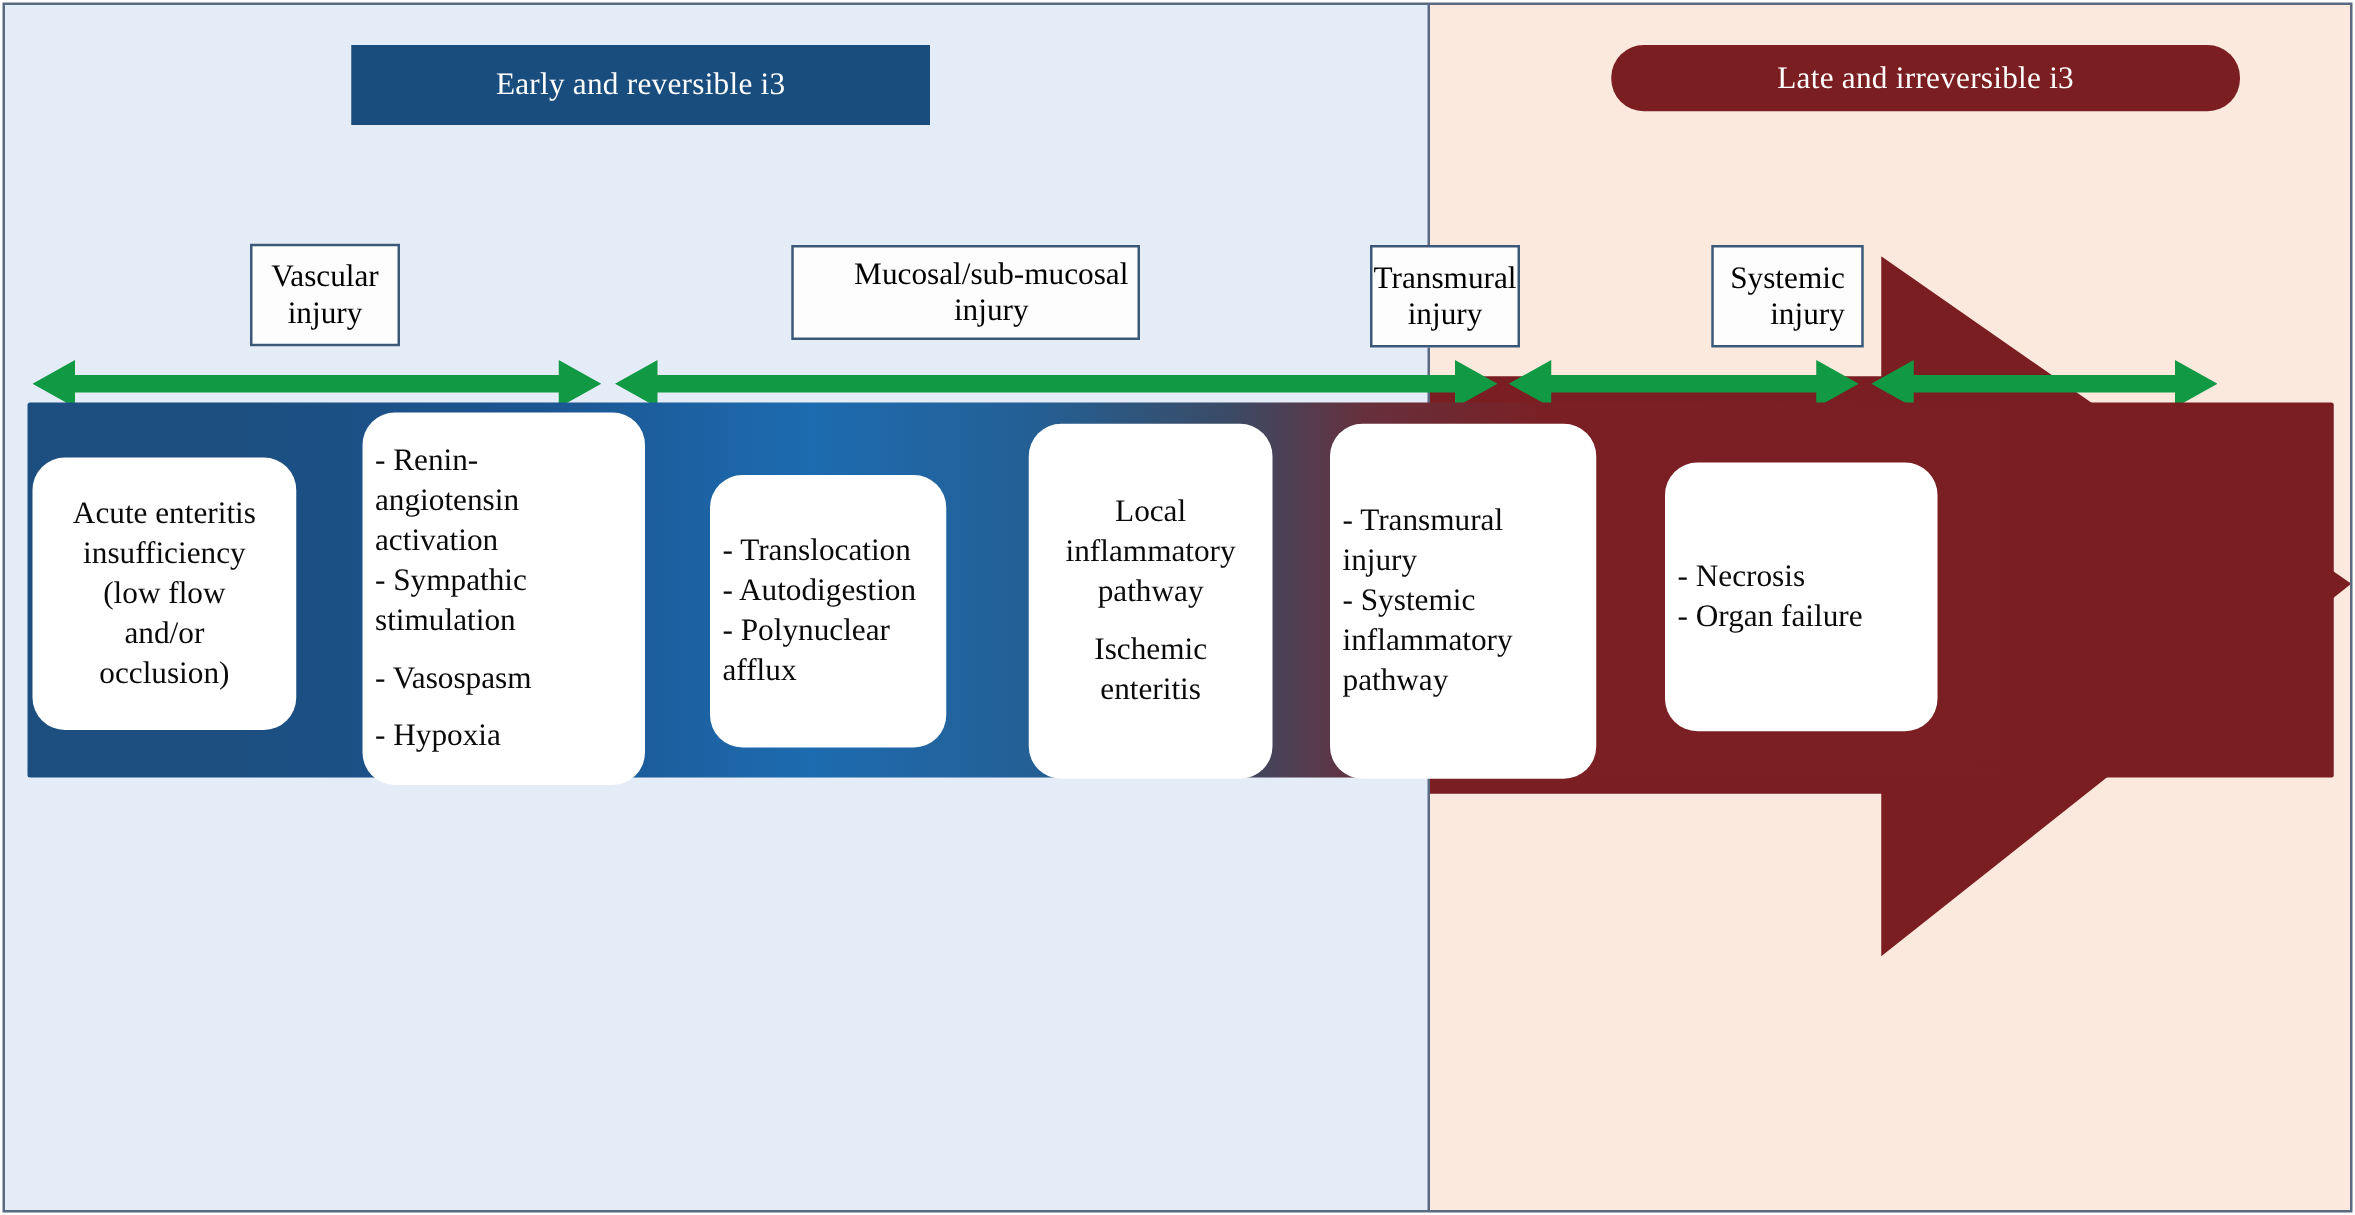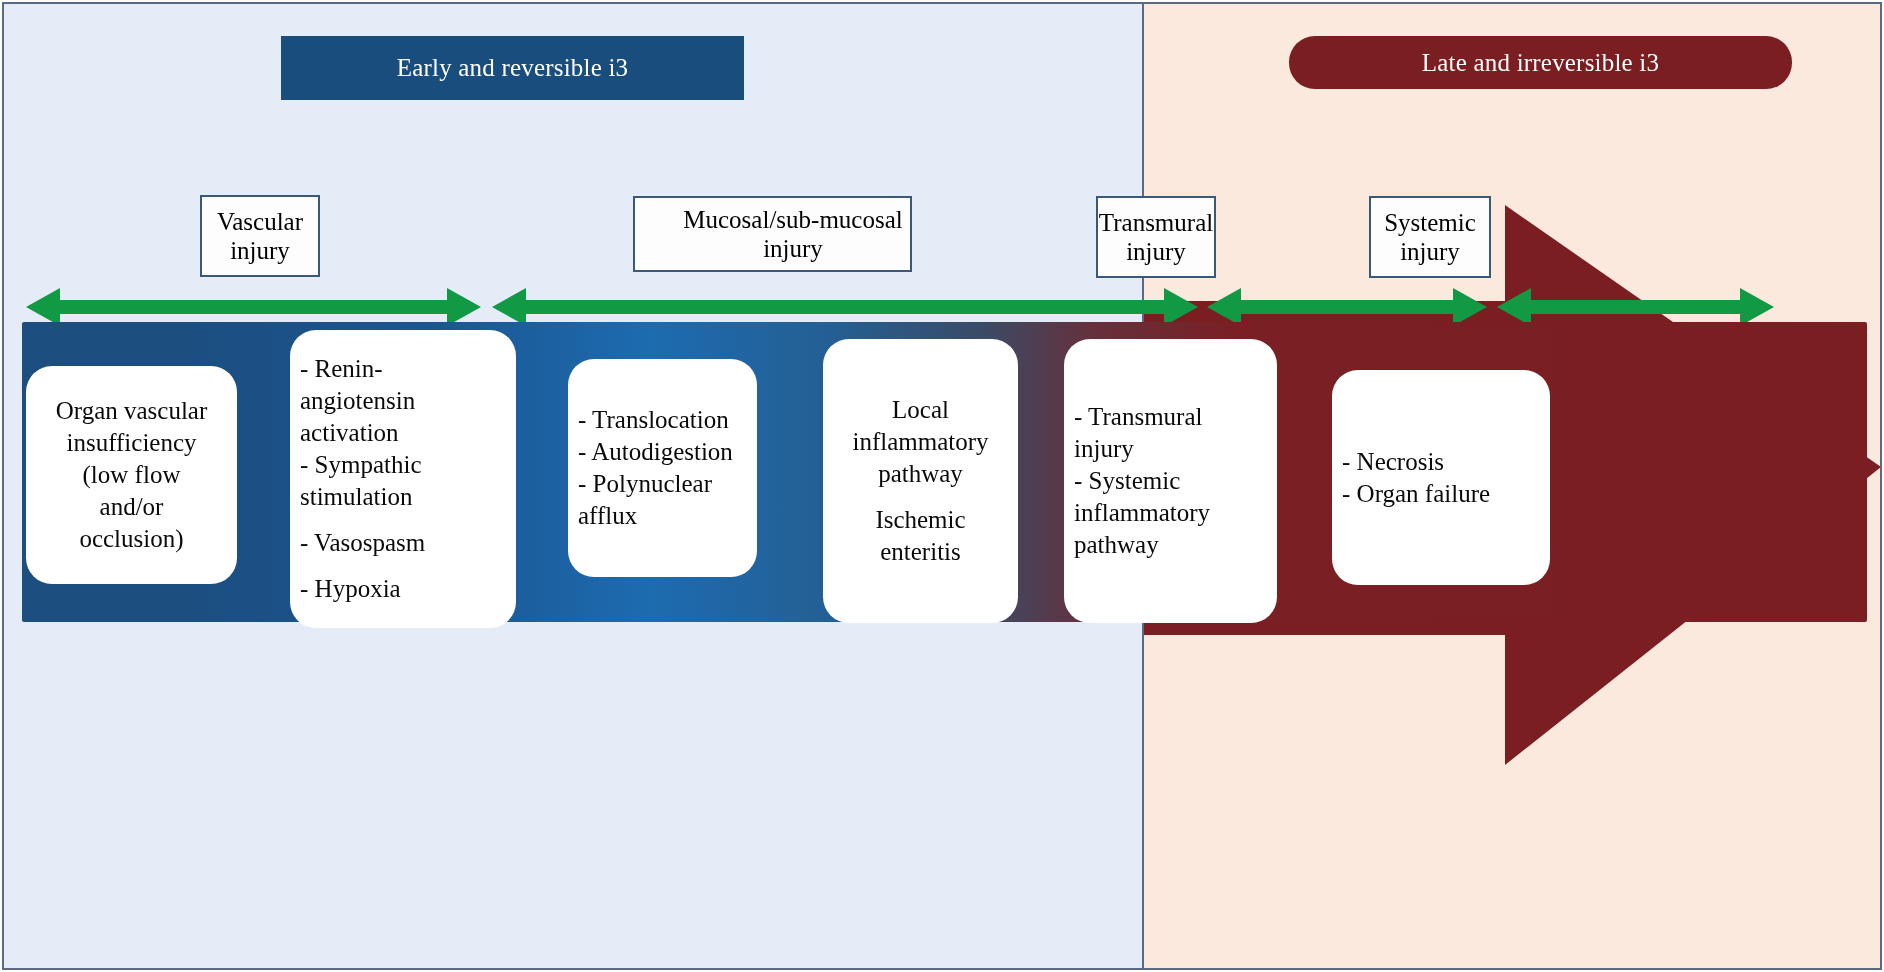--- a/index.html
+++ b/index.html
@@ -22,21 +22,21 @@
   
   .big-arrow{position:absolute;left:1143px;top:205px;width:738px;height:640px;}
 
   
   .label-box{position:absolute;background:#fdfdfd;border:2px solid #3c5878;
       box-sizing:border-box;display:flex;align-items:center;justify-content:center;
       text-align:center;font-size:25px;color:#000;line-height:1.18;}
   .lb-vascular{left:200px;top:195px;width:120px;height:82px;}
   .lb-mucosal{left:633px;top:196px;width:279px;height:76px;padding-left:41px;}
   .lb-transmural{left:1096px;top:196px;width:120px;height:82px;}
-  .lb-systemic{left:1369px;top:196px;width:122px;height:82px;}
+  .lb-systemic{left:1369px;top:196px;width:122px;height:82px;text-align:right;}
 
   
   .garrow{position:absolute;height:38px;}
   .ga1{left:26px;top:288px;width:455px;}
   .ga2{left:492px;top:288px;width:706px;}
   .ga3{left:1207px;top:288px;width:280px;}
   .ga4{left:1497px;top:288px;width:277px;}
 
   
   .band{position:absolute;left:22px;top:322px;width:1845px;height:300px;
@@ -51,21 +51,21 @@
       display:flex;align-items:center;justify-content:flex-start;
       font-size:25px;color:#0a0a0a;line-height:1.28;}
   .card .inner{width:100%;padding:0 10px;box-sizing:border-box;}
   .center{text-align:center;}
   .bul{text-align:left;}
   .bul div{white-space:normal;}
   .gap{height:.55em;}
 
   .c1{left:26px;  top:366px; width:211px; height:218px;}
   .c2{left:290px; top:330px; width:226px; height:298px;}
-  .c3{left:568px; top:359px; width:189px; height:218px;}
+  .c3{left:568px; top:380px; width:189px; height:218px;}
   .c4{left:823px; top:339px; width:195px; height:284px;}
   .c5{left:1064px;top:339px; width:213px; height:284px;}
   .c6{left:1332px;top:370px; width:218px; height:215px;}
 </style>
 </head>
 <body>
 
 <div id="stage">
 
   <div class="bg-left"></div>
@@ -119,21 +119,21 @@
     <polygon points="0,19 34,0 34,12 246,12 246,0 280,19 246,38 246,26 34,26 34,38" fill="#119944"></polygon>
   </svg>
   <svg class="garrow ga4" viewBox="0 0 277 38" preserveAspectRatio="none">
     <polygon points="0,19 34,0 34,12 243,12 243,0 277,19 243,38 243,26 34,26 34,38" fill="#119944"></polygon>
   </svg>
 
   <div class="band"></div>
 
   <div class="card c1">
     <div class="inner center">
-      <div>Organ vascular</div>
+      <div>Acute enteritis</div>
       <div>insufficiency</div>
       <div>(low flow</div>
       <div>and/or</div>
       <div>occlusion)</div>
     </div>
   </div>
 
   <div class="card c2">
     <div class="inner bul">
       <div>- Renin-</div>

